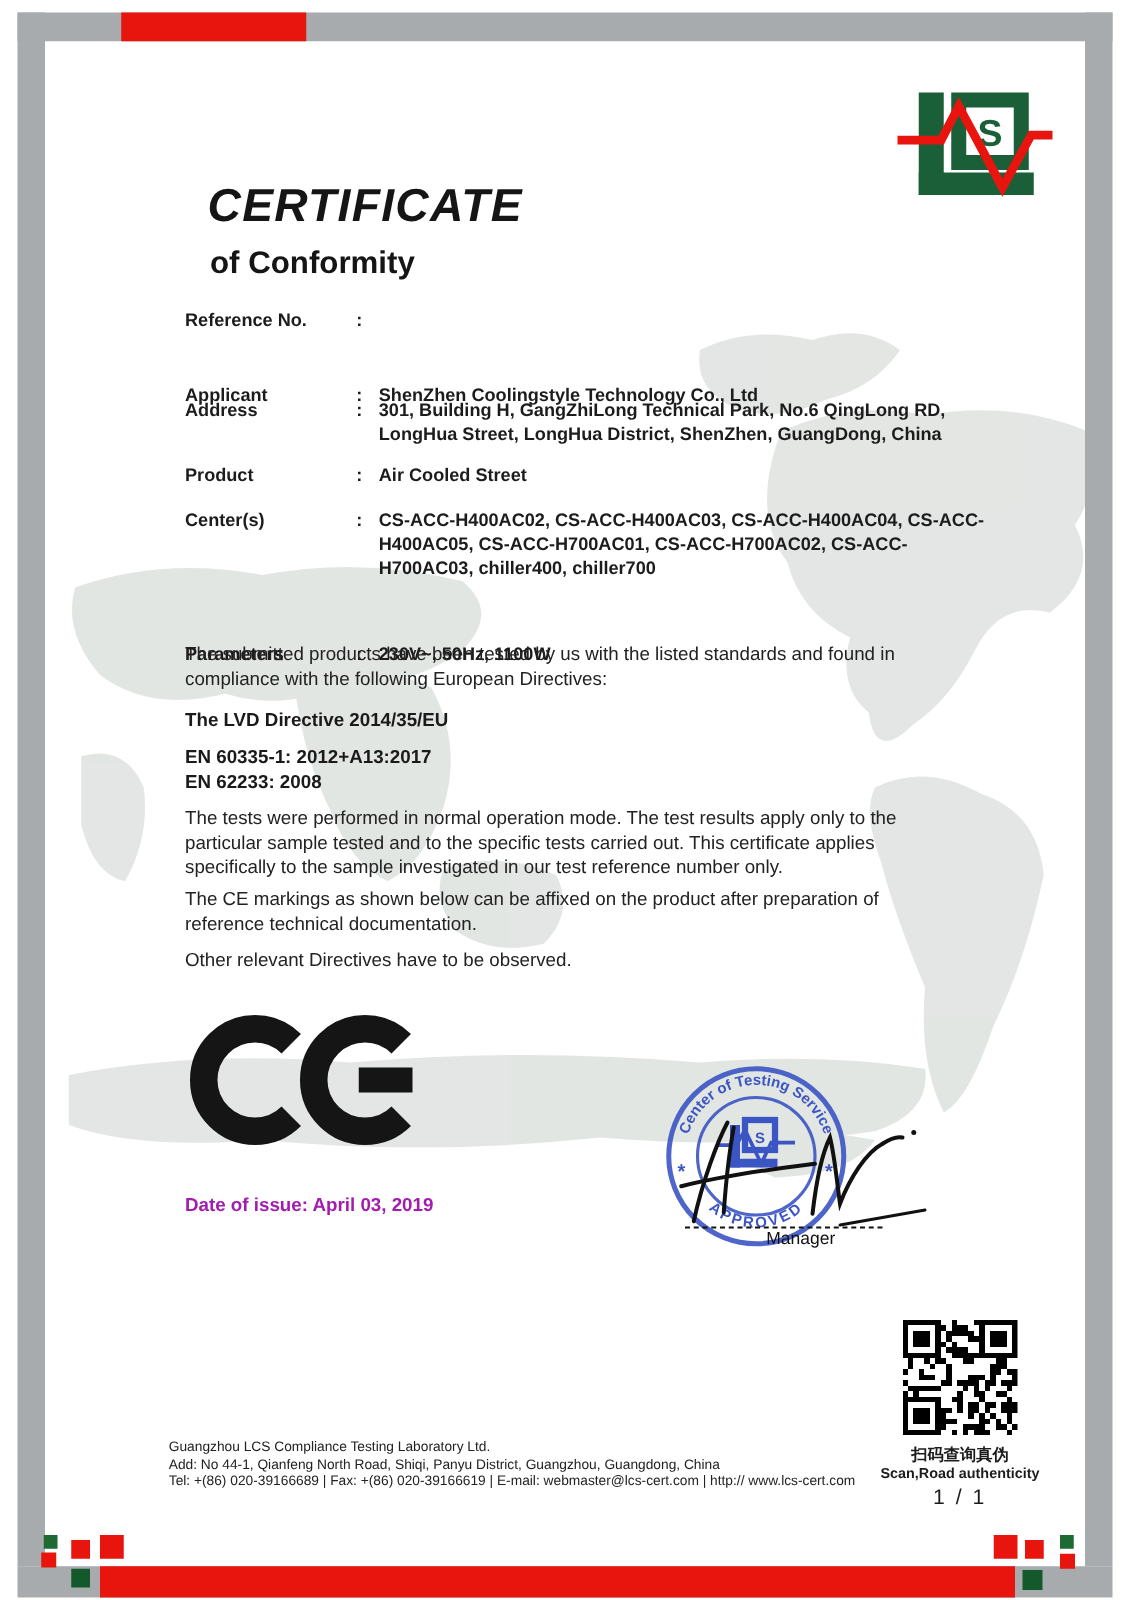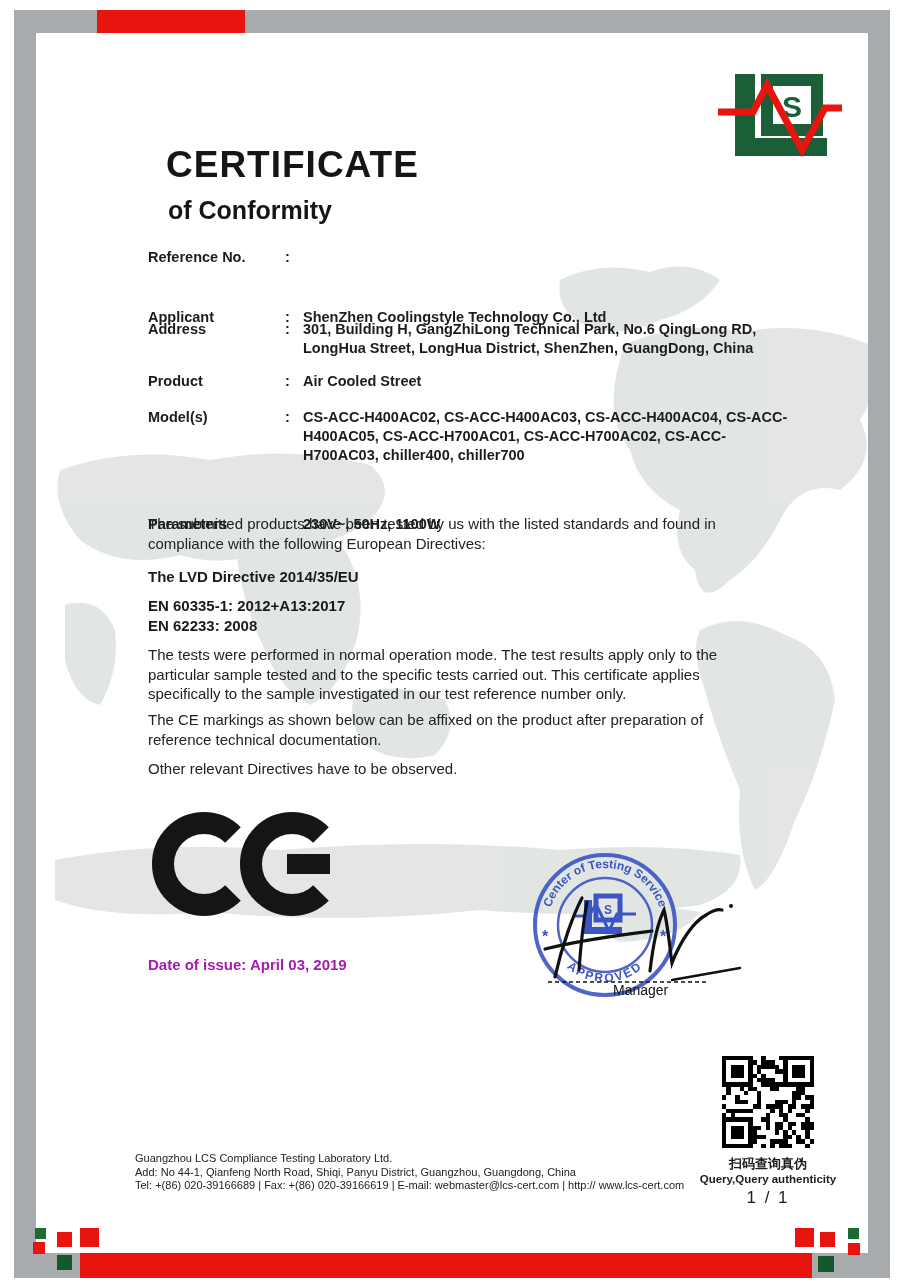--- a/index.html
+++ b/index.html
@@ -8,21 +8,21 @@
   .abs{position:absolute;}
   
   .bar{position:absolute;background:#a7abad;}
   .seg-red{position:absolute;background:#e8150f;}
   .sq{position:absolute;}
   .sq.red{background:#e8150f;}
   .sq.green{background:#1d6b33;}
   .sq.dgreen{background:#14592b;}
   
   .title{position:absolute;left:166px;top:144px;font-size:37px;font-weight:bold;
-         letter-spacing:1px;color:#151515;}
+         letter-spacing:1px;color:#151515;font-style:italic;}
   .subtitle{position:absolute;left:168px;top:196px;font-size:25px;font-weight:bold;color:#151515;}
   
   .field{position:absolute;left:148px;width:645px;display:flex;font-size:14.5px;line-height:19px;}
   .flabel{width:137px;flex:none;font-weight:bold;}
   .fcolon{width:18px;flex:none;font-weight:bold;}
   .fvalue{width:485px;font-weight:bold;}
   
   .para{position:absolute;left:148px;width:612px;font-size:15px;line-height:19.5px;color:#222;}
   .bold{font-weight:bold;color:#1a1a1a;}
   
@@ -94,21 +94,21 @@
     <span class="flabel">Address</span>
     <span class="fcolon">:</span>
     <span class="fvalue">301, Building H, GangZhiLong Technical Park, No.6 QingLong RD, LongHua Street, LongHua District, ShenZhen, GuangDong, China</span>
   </div>
   <div class="field" style="top:372px;">
     <span class="flabel">Product</span>
     <span class="fcolon">:</span>
     <span class="fvalue">Air Cooled Street</span>
   </div>
   <div class="field" style="top:408px;">
-    <span class="flabel">Model(s)</span>
+    <span class="flabel">Center(s)</span>
     <span class="fcolon">:</span>
     <span class="fvalue">CS-ACC-H400AC02, CS-ACC-H400AC03, CS-ACC-H400AC04, CS-ACC-H400AC05, CS-ACC-H700AC01, CS-ACC-H700AC02, CS-ACC-H700AC03, chiller400, chiller700</span>
   </div>
   <div class="field" style="top:487px;margin-top:28px;">
     <span class="flabel">Parameters</span>
     <span class="fcolon">:</span>
     <span class="fvalue">230V~, 50Hz, 1100W</span>
   </div>
 
   <div class="para" style="top:514px;">The submitted products have been tested by us with the listed standards and found in compliance with the following European Directives:</div>
@@ -307,21 +307,21 @@
       <rect x="14" y="0" width="7" height="7" fill="#000"></rect>
       <rect x="15" y="1" width="5" height="5" fill="#fff"></rect>
       <rect x="16" y="2" width="3" height="3" fill="#000"></rect>
       <rect x="0" y="14" width="7" height="7" fill="#000"></rect>
       <rect x="1" y="15" width="5" height="5" fill="#fff"></rect>
       <rect x="2" y="16" width="3" height="3" fill="#000"></rect>
     </svg>
 
   <div class="qrcap">
     <div class="cn">扫码查询真伪</div>
-    <div class="en">Query,Query authenticity</div>
+    <div class="en">Scan,Road authenticity</div>
     <div class="pg">1 / 1</div>
   </div>
 
   <div class="footer">
     <div>Guangzhou LCS Compliance Testing Laboratory Ltd.</div>
     <div>Add: No 44-1, Qianfeng North Road, Shiqi, Panyu District, Guangzhou, Guangdong, China</div>
     <div>Tel: +(86) 020-39166689  |  Fax: +(86) 020-39166619  |  E-mail: webmaster@lcs-cert.com  |  http:// www.lcs-cert.com</div>
   </div>
 
 </div>

